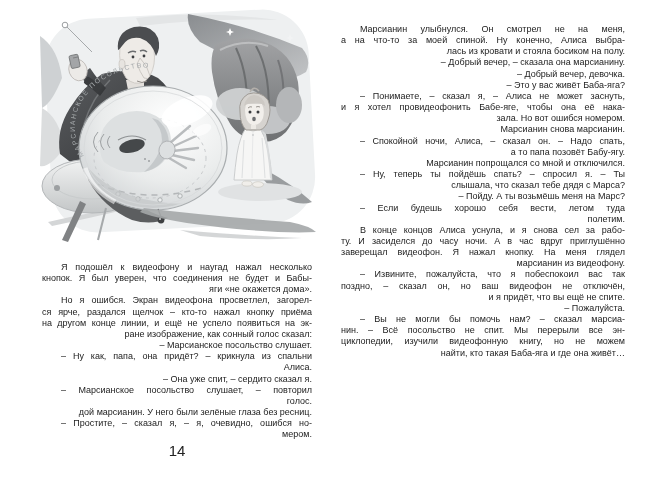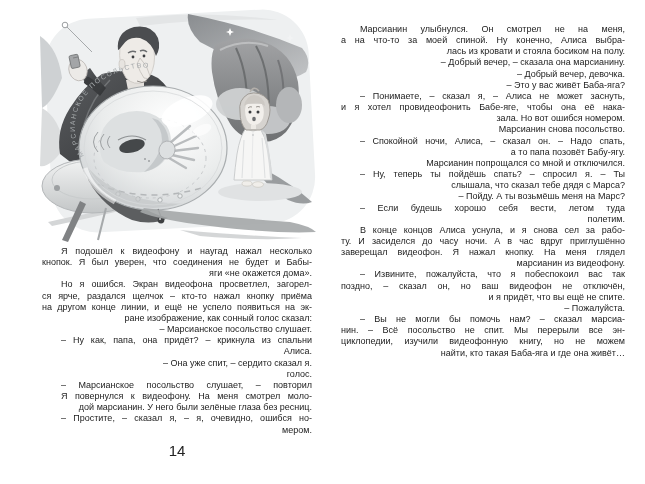--- a/index.html
+++ b/index.html
@@ -1,21 +1,21 @@
 <!DOCTYPE html>
 <html><head>
 <meta charset="utf-8">
 <style>
   html,body { margin:0; padding:0; background:#ffffff; }
   .spread {
     position:relative; width:645px; height:484px; background:#ffffff;
     overflow:hidden; font-family:"Liberation Sans", sans-serif;
   }
   .textcol { position:absolute; font-size:9px; line-height:11.15px; color:#222; overflow:hidden; }
-  #leftcol  { left:42px;  top:246px; width:270px; }
+  #leftcol  { left:42px;  top:262px; width:270px; }
   #rightcol { left:341px; top:24px;  width:284px; }
   .line { text-align:right; text-justify:inter-word; }
   .line.jst { text-align:justify; text-align-last:justify; }
   .line.indent { text-indent:19px; }
   .pagenum {
     position:absolute; left:42px; top:442px; width:270px; text-align:center;
     font-size:15px; color:#222;
   }
   .illo { position:absolute; left:40px; top:8px; width:280px; height:236px; }
   svg text { font-family:"Liberation Sans", sans-serif; }
@@ -224,40 +224,39 @@
       <div class="line jst">кнопок. Я был уверен, что соединения не будет и Бабы-</div>
       <div class="line">яги «не окажется дома».</div>
       <div class="line indent jst">Но я ошибся. Экран видеофона просветлел, загорел-</div>
       <div class="line jst">ся ярче, раздался щелчок – кто-то нажал кнопку приёма</div>
       <div class="line jst">на другом конце линии, и ещё не успело появиться на эк-</div>
       <div class="line">ране изображение, как сонный голос сказал:</div>
       <div class="line indent">– Марсианское посольство слушает.</div>
       <div class="line indent jst">– Ну как, папа, она придёт? – крикнула из спальни</div>
       <div class="line">Алиса.</div>
       <div class="line indent">– Она уже спит, – сердито сказал я.</div>
+      <div class="line indent jst">– Марсианское посольство слушает, – повторил</div>
       <div class="line">голос.</div>
-      <div class="line indent jst">– Марсианское посольство слушает, – повторил</div>
-      <div class="line indent jst">Я повернулся к видеофону. На меня смотрел моло-</div>
       <div class="line">дой марсианин. У него были зелёные глаза без ресниц.</div>
       <div class="line indent jst">– Простите, – сказал я, – я, очевидно, ошибся но-</div>
       <div class="line">мером.</div>
     </div>
   <div class="pagenum">14</div>
 
   <div class="textcol" id="rightcol">
       <div class="line indent jst">Марсианин улыбнулся. Он смотрел не на меня,</div>
       <div class="line jst">а на что-то за моей спиной. Ну конечно, Алиса выбра-</div>
       <div class="line">лась из кровати и стояла босиком на полу.</div>
       <div class="line indent">– Добрый вечер, – сказала она марсианину.</div>
       <div class="line indent">– Добрый вечер, девочка.</div>
       <div class="line indent">– Это у вас живёт Баба-яга?</div>
       <div class="line indent jst">– Понимаете, – сказал я, – Алиса не может заснуть,</div>
       <div class="line jst">и я хотел провидеофонить Бабе-яге, чтобы она её нака-</div>
       <div class="line">зала. Но вот ошибся номером.</div>
-      <div class="line indent">Марсианин снова посольство.</div>
+      <div class="line indent">Марсианин снова марсианин.</div>
       <div class="line indent jst">– Спокойной ночи, Алиса, – сказал он. – Надо спать,</div>
       <div class="line">а то папа позовёт Бабу-ягу.</div>
       <div class="line indent">Марсианин попрощался со мной и отключился.</div>
       <div class="line indent jst">– Ну, теперь ты пойдёшь спать? – спросил я. – Ты</div>
       <div class="line">слышала, что сказал тебе дядя с Марса?</div>
       <div class="line indent">– Пойду. А ты возьмёшь меня на Марс?</div>
       <div class="line indent jst">– Если будешь хорошо себя вести, летом туда</div>
       <div class="line">полетим.</div>
       <div class="line indent jst">В конце концов Алиса уснула, и я снова сел за рабо-</div>
       <div class="line jst">ту. И засиделся до часу ночи. А в час вдруг приглушённо</div>

